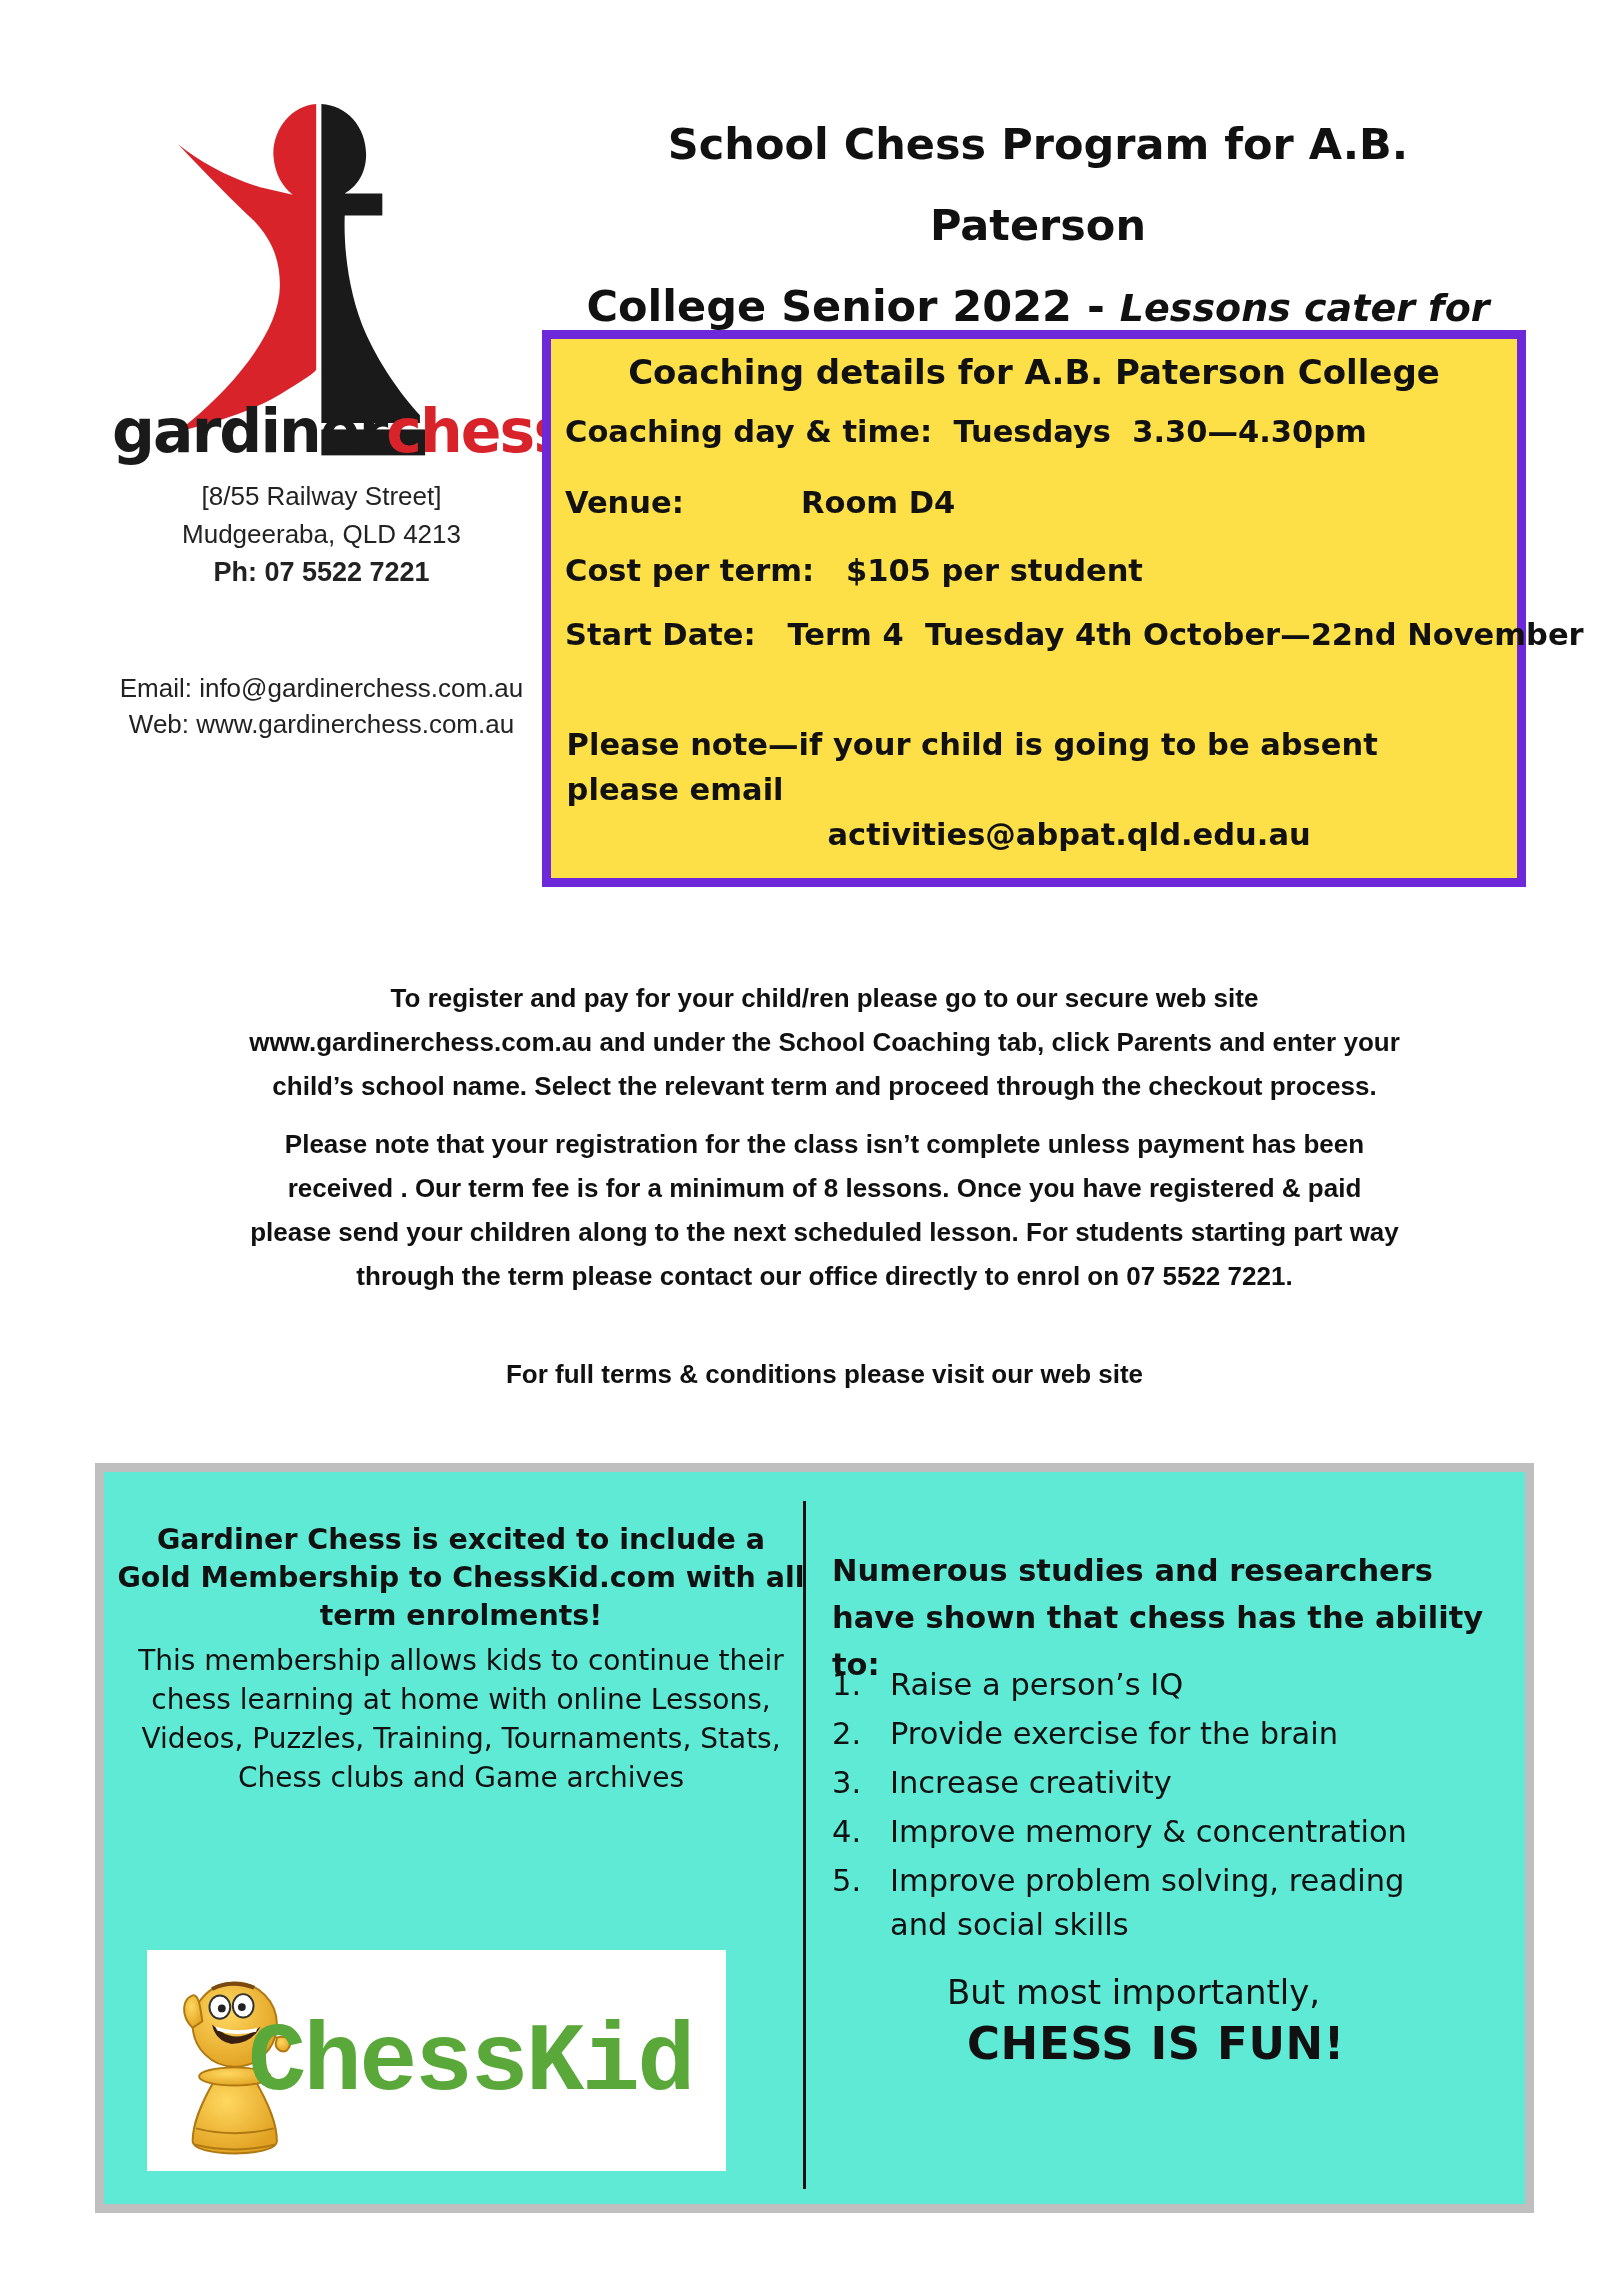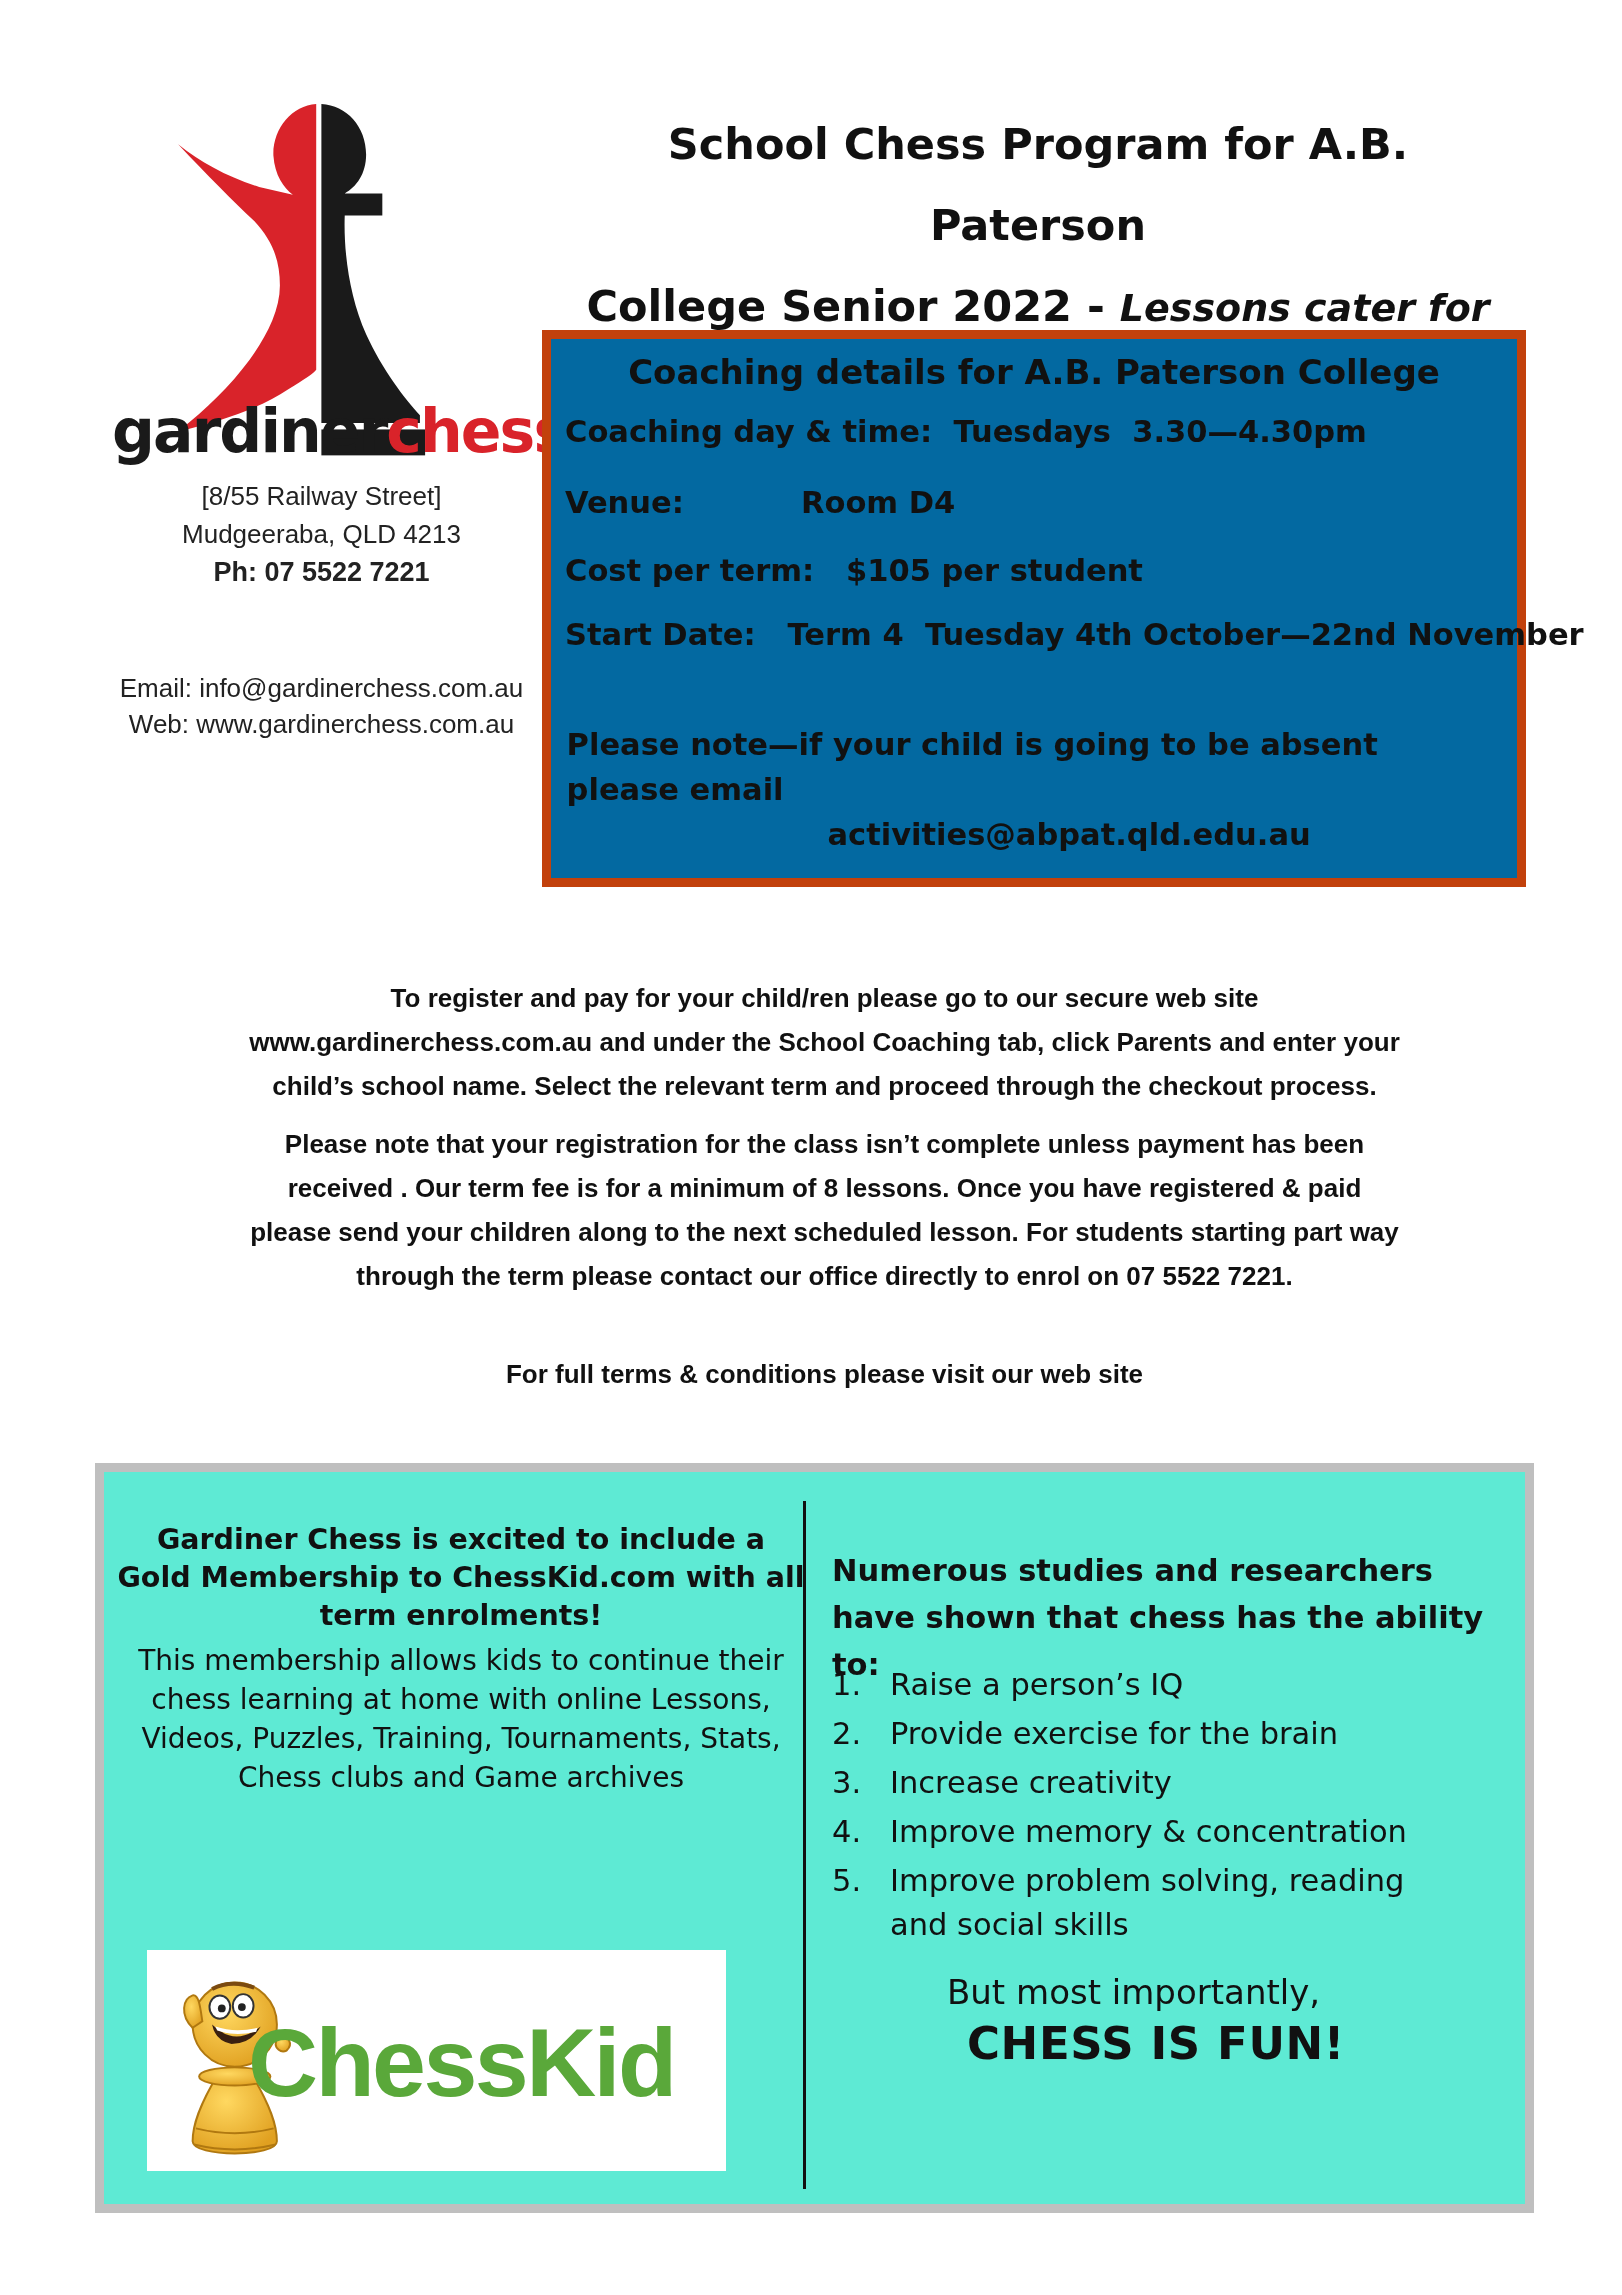--- a/index.html
+++ b/index.html
@@ -20,21 +20,21 @@
   #addr-block{top:477px;}
   #addr-block .ph{font-weight:bold;font-size:27px;}
   #contact-block{top:670px;font-size:26px;line-height:36px;}
 
   
   #title{left:558px;top:104px;width:960px;font-family:"DejaVu Sans",sans-serif;font-size:43px;
          line-height:81px;color:#111;font-weight:bold;}
   #title .it{font-style:italic;font-size:38px;}
 
   
-  #coach-box{left:542px;top:330px;width:966px;height:539px;background:#0369a1;border:9px solid #c2410c;}
+  #coach-box{left:542px;top:330px;width:966px;height:539px;background:#fde047;border:9px solid #6d28d9;}
   #coach-box .heading{position:absolute;left:0;right:0;top:13px;text-align:center;
             font-family:"DejaVu Sans",sans-serif;font-weight:bold;font-size:34px;}
   .crow{position:absolute;left:14px;font-family:"DejaVu Sans",sans-serif;font-weight:bold;font-size:30.5px;white-space:pre;}
   #coach-note{position:absolute;left:15.6px;top:383px;width:921px;font-family:"DejaVu Sans",sans-serif;
               font-weight:bold;font-size:30.5px;line-height:45px;}
   #coach-note .email{display:block;text-align:center;padding-left:84px;}
 
   
   #reg{left:247px;top:976px;width:1155px;font-family:"Liberation Sans",sans-serif;font-weight:bold;
        font-size:26px;line-height:44px;text-align:center;color:#111;}
@@ -43,21 +43,21 @@
          font-weight:bold;font-size:26px;color:#111;}
 
   
   #bottom-box{left:95px;top:1463px;width:1421px;height:732px;background:#5eead4;border:9px solid #bfbfbf;}
   #divider{position:absolute;left:699px;top:28.5px;width:2.6px;height:688px;background:#111;}
   .comic{font-family:"DejaVu Sans",sans-serif;}
   #ck-intro{position:absolute;left:13px;top:49px;width:688px;text-align:center;font-weight:bold;
             font-size:28.5px;line-height:38px;}
   #ck-desc{position:absolute;left:6.5px;top:169px;width:701px;text-align:center;font-size:28px;line-height:39px;}
   #ck-logo{position:absolute;left:43px;top:478px;width:579px;height:221px;background:#fff;overflow:hidden;}
-  #ck-word{position:absolute;left:101px;top:58px;font-family:Liberation Sans, sans-serif;font-weight:bold;
+  #ck-word{position:absolute;left:101px;top:58px;font-family:Liberation Mono, monospace;font-weight:bold;
            font-size:97px;color:#5aa83a;letter-spacing:-2.6px;line-height:110px;}
   #studies{position:absolute;left:728px;top:75px;width:688px;font-weight:bold;font-size:30.5px;line-height:47px;}
   #benefits{position:absolute;left:728px;top:188px;width:649px;margin:0;padding:0;list-style:none;
             font-size:30.5px;line-height:49px;}
   #benefits li{position:relative;padding-left:58px;}
   #benefits li .num{position:absolute;left:0;top:0;}
   #benefits li .sub{display:block;line-height:39px;}
   #bmi{position:absolute;left:843px;top:500px;width:519px;font-weight:normal;font-size:34px;}
   #fun{position:absolute;left:863px;top:545px;width:519px;font-weight:bold;font-size:45px;letter-spacing:0.6px;}
 </style>

